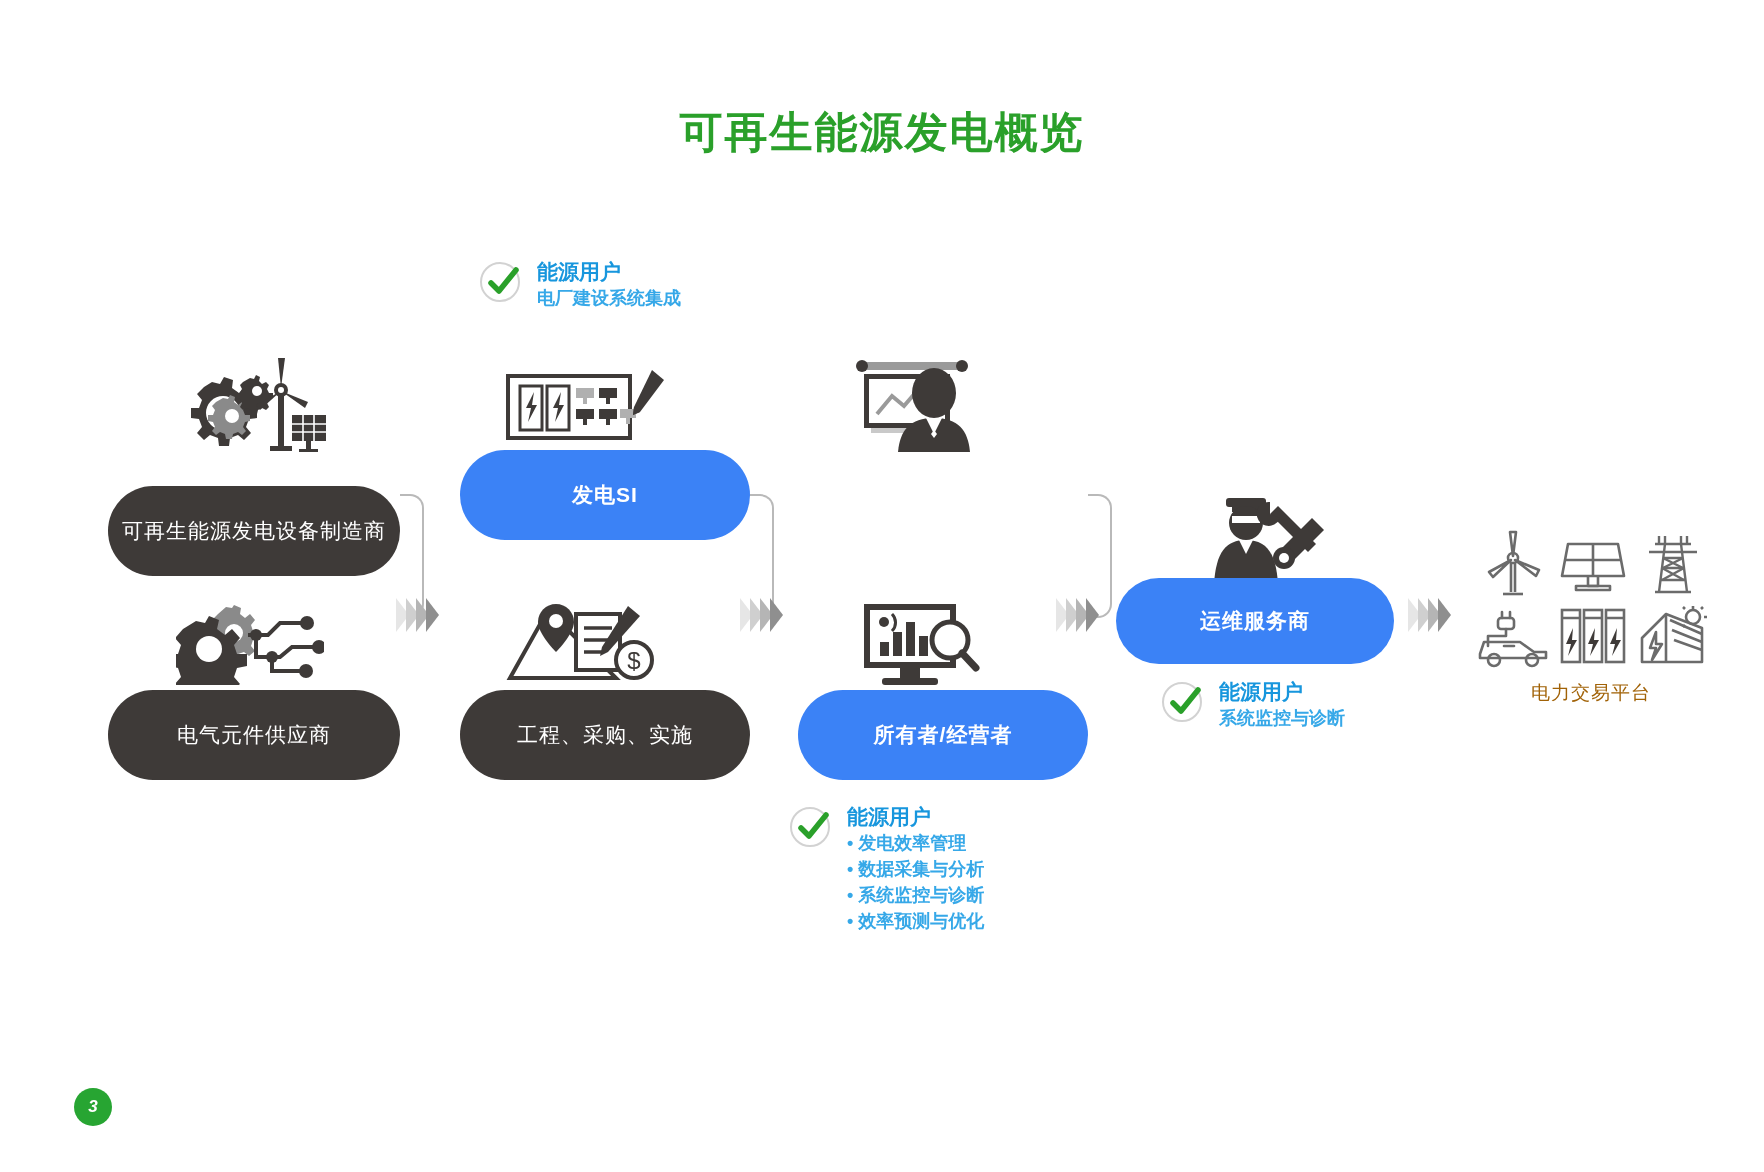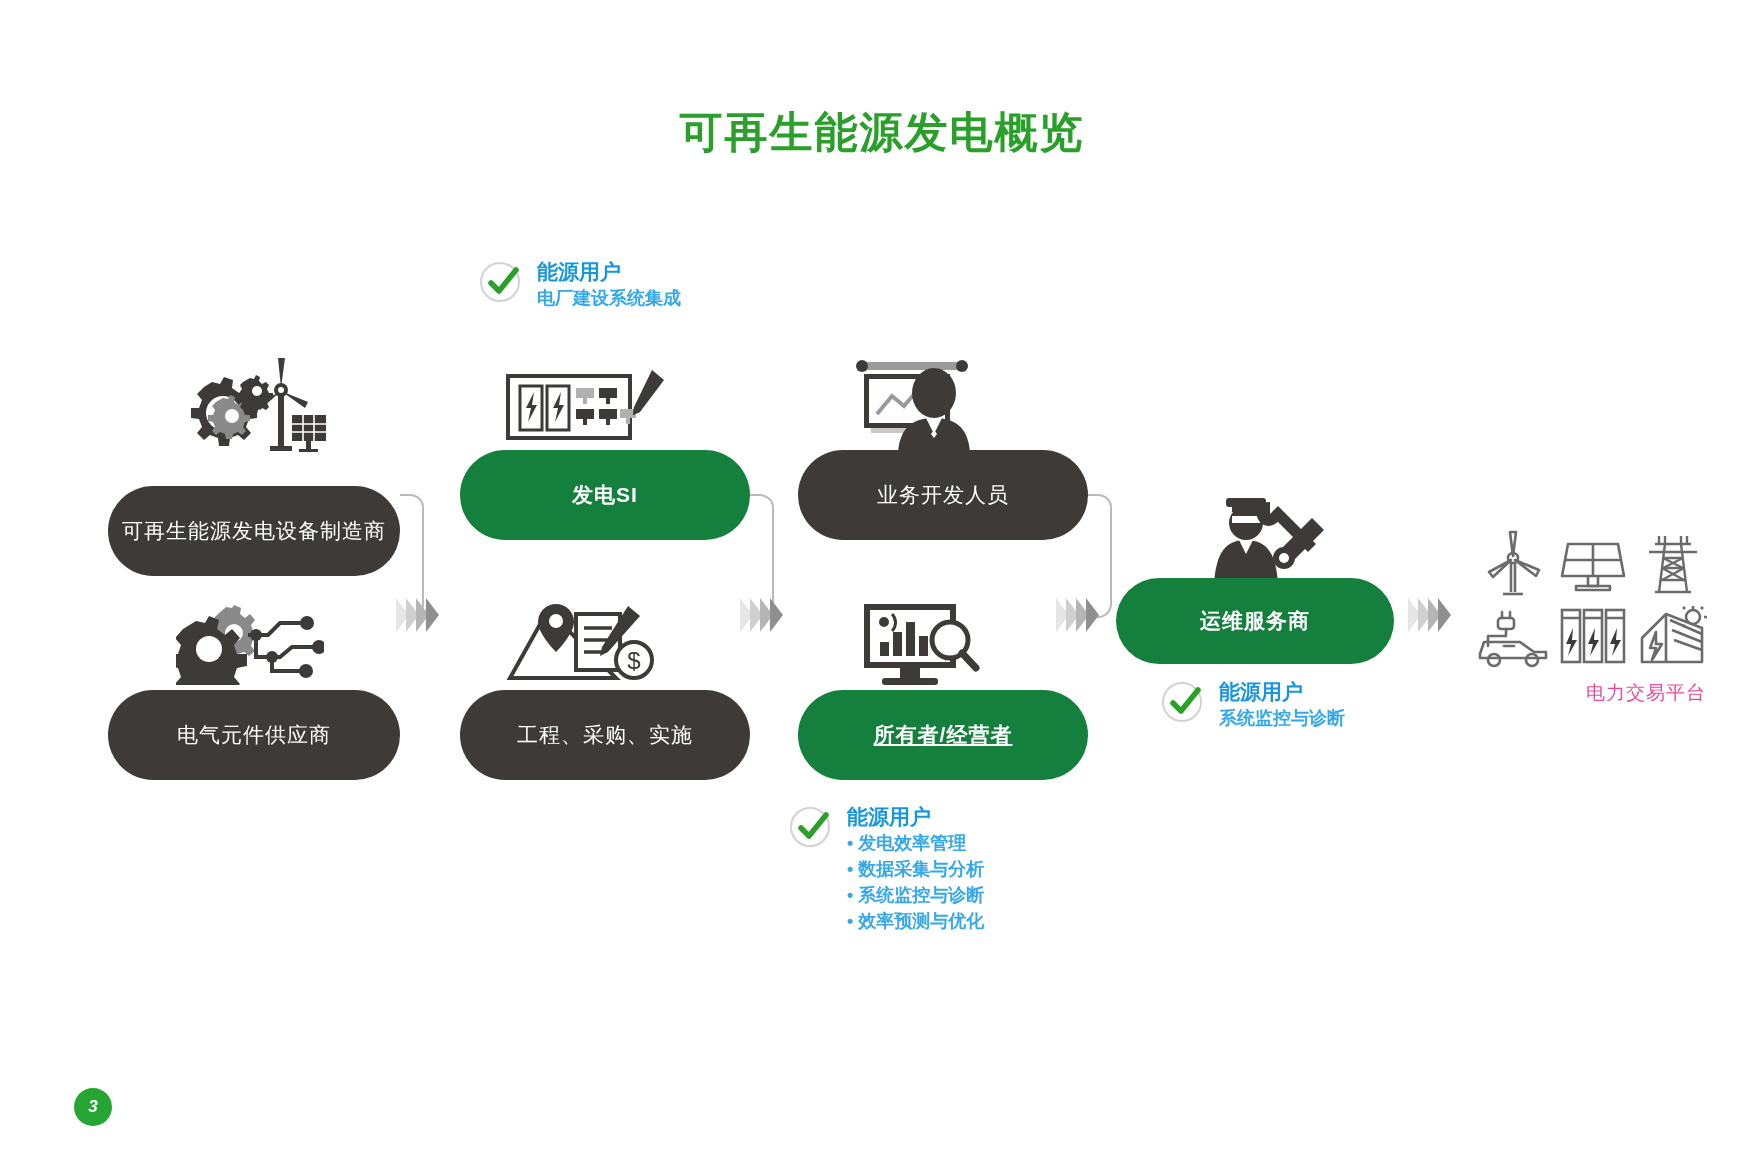--- a/index.html
+++ b/index.html
@@ -23,21 +23,21 @@
   .pill {
     position: absolute;
     border-radius: 48px;
     display: flex; align-items: center; justify-content: center;
     color: #ffffff;
     font-size: 21px;
     letter-spacing: 1px;
     white-space: nowrap;
   }
   .pill.dark { background: #3e3a38; font-weight: normal; }
-  .pill.green { background: #15803d; font-weight: bold; }
+  .pill.green { background: #3b82f6; font-weight: bold; }
 
   
   .callout { position: absolute; display: flex; align-items: flex-start; }
   .check-circle {
     width: 40px; height: 40px; border-radius: 50%;
     border: 2px solid #d2d2d2; background: #fff;
     position: relative; flex: 0 0 auto; margin-top: 2px;
   }
   .check-circle svg { position: absolute; left: 5px; top: 3px; }
   .callout-txt { margin-left: 17px; }
@@ -71,22 +71,22 @@
   
   .iconbox { position: absolute; }
 
   
   .platform { position: absolute; left: 1476px; top: 530px; width: 230px; }
   .platform-grid {
     display: grid; grid-template-columns: repeat(3, 1fr);
     gap: 6px 8px; align-items: end; justify-items: center;
   }
   .platform-label {
-    margin-top: 12px; text-align: right;
-    font-size: 19px; color: #ec4899; letter-spacing: 1px;
+    margin-top: 12px; text-align: center;
+    font-size: 19px; color: #a16207; letter-spacing: 1px;
   }
 
   
   .page-badge {
     position: absolute; left: 74px; top: 1088px;
     width: 38px; height: 38px; border-radius: 50%;
     background: #27a532; color: #fff;
     display: flex; align-items: center; justify-content: center;
     font-size: 17px; font-weight: bold; font-style: italic;
   }
@@ -198,21 +198,20 @@
         <path d="M88 58 L96 74 L104 58 Z" fill="#ffffff"></path>
         <path d="M93 74 L96 78 L99 74 L96 70 Z" fill="#ffffff"></path>
       </g>
     </svg>
   </div>
 
   <div class="pill dark" style="left:108px; top:450px; width:292px; height:90px;margin-top:36px;">可再生能源发电设备制造商</div>
 
   <div class="pill green" style="left:460px; top:450px; width:290px; height:90px;">发电SI</div>
 
-  <div class="pill dark" style="left:798px; top:450px; width:290px; height:90px;">业务开发人员</div>
 
   <div class="iconbox" style="left:176px; top:605px;">
     <svg width="148" height="80" viewBox="0 0 148 80" aria-hidden="true">
       <g fill="#8a8a8a">
         <path d="M50 2 l6 1 2-3 7 3 -1 6 5 4 5-4 5 6 -4 5 2 6 6 0 0 8 -6 1 -2 6 4 5 -6 5 -5-4 -6 2 -1 6 -8 0 -1-6 -6-2 -5 4 -5-5 4-5 -2-6 -6-1 0-8 6 0 2-6 -4-5 6-6z"></path>
         <circle cx="58" cy="28" r="9" fill="#ffffff"></circle>
       </g>
       <g fill="#3e3a38">
         <path d="M20 16 l9 2 4-7 10 4 -2 9 8 6 7-6 8 9 -6 7 3 9 10 0 0 12 -10 2 -3 9 6 7 -9 8 -7-6 -9 3 -2 10 -12 0 -2-10 -9-3 -7 6 -8-8 6-7 -3-9 -10-2 0-12 10 0 3-9 -6-7 8-9z"></path>
         <circle cx="33" cy="44" r="13" fill="#ffffff"></circle>
@@ -279,21 +278,21 @@
         <circle cx="88" cy="40" r="18" fill="#ffffff" stroke="#3e3a38" stroke-width="5"></circle>
         <line x1="100" y1="53" x2="114" y2="68" stroke="#3e3a38" stroke-width="7" stroke-linecap="round"></line>
       </g>
     </svg>
   </div>
 
   <div class="pill dark" style="left:460px; top:690px; width:290px; height:90px;">工程、采购、实施</div>
 
   <div class="pill dark" style="left:108px; top:690px; width:292px; height:90px;">电气元件供应商</div>
 
-  <div class="pill green" style="left:798px; top:690px; width:290px; height:90px;text-decoration:underline;">所有者/经营者</div>
+  <div class="pill green" style="left:798px; top:690px; width:290px; height:90px;">所有者/经营者</div>
 
   <div class="iconbox" style="left:1208px; top:496px;">
     <svg width="118" height="92" viewBox="0 0 118 92" aria-hidden="true">
       <g fill="#3e3a38">
         <rect x="18" y="2" width="40" height="9" rx="3"></rect>
         <path d="M24 11 h28 v5 h-28 z"></path>
         <ellipse cx="38" cy="27" rx="17" ry="17"></ellipse>
         <rect x="24" y="20" width="28" height="7" fill="#ffffff"></rect>
         <path d="M38 44 C18 44 8 56 6 88 L70 88 C68 56 58 44 38 44 Z"></path>
         <path d="M31 44 L38 58 L45 44 Z" fill="#ffffff"></path>

